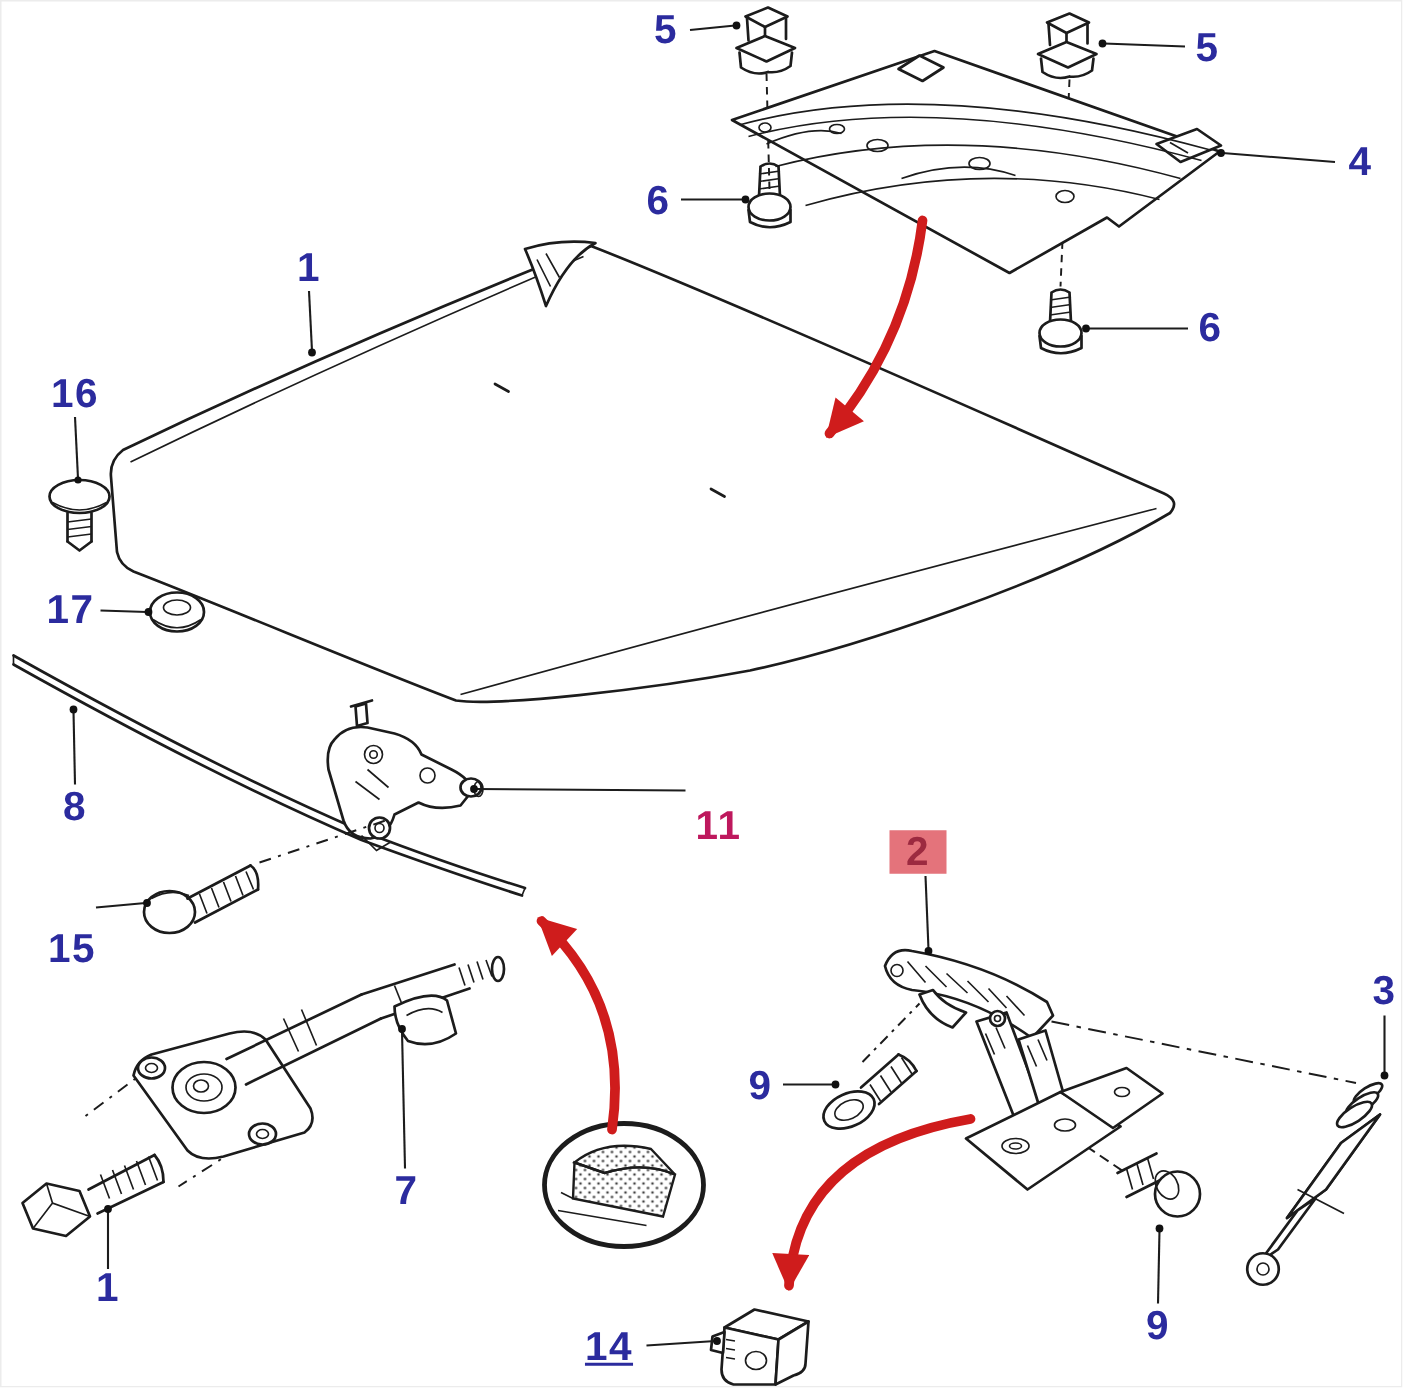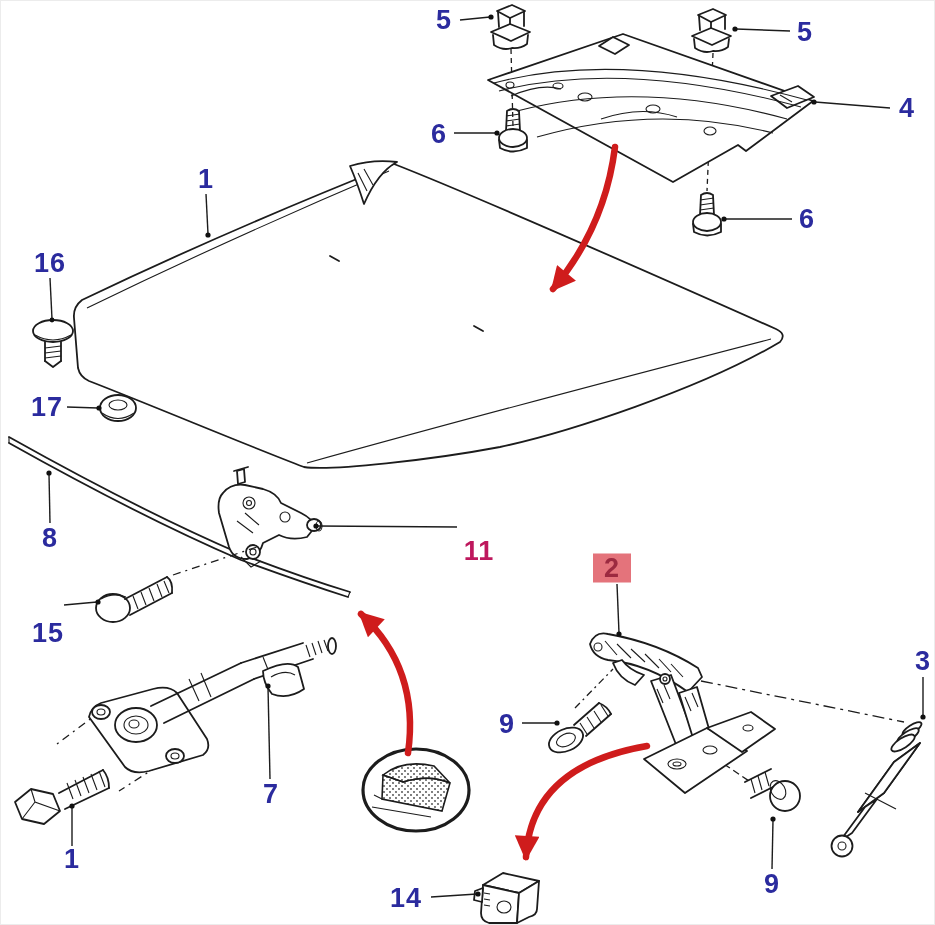--- a/index.html
+++ b/index.html
@@ -286,16 +286,16 @@
       <div class="callout" style="left: 438px; top: 133px; color: rgb(43, 43, 158);">6</div>
       <div class="callout" style="left: 806px; top: 218px; color: rgb(43, 43, 158);">6</div>
       <div class="callout" style="left: 270px; top: 793px; color: rgb(43, 43, 158);">7</div>
       <div class="callout" style="left: 49px; top: 537px; color: rgb(43, 43, 158);">8</div>
       <div class="callout" style="left: 506px; top: 723px; color: rgb(43, 43, 158);">9</div>
       <div class="callout" style="left: 771px; top: 883px; color: rgb(43, 43, 158);">9</div>
       <div class="callout" style="left: 71px; top: 858px; color: rgb(43, 43, 158);">1</div>
       <div class="callout" style="left: 478px; top: 550px; color: #be185d; text-align: center;">11</div>
       <div class="callout" style="left: 46px; top: 406px; color: rgb(43, 43, 158);">17</div>
       <div class="callout" style="left: 49px; top: 262px; color: rgb(43, 43, 158);">16</div>
-      <div class="callout" style="left: 405px; top: 897px; color: rgb(43, 43, 158);">14</div>
+      <div class="callout" style="left: 405px; top: 897px; color: rgb(43, 43, 158); text-decoration: underline;">14</div>
       <div class="callout" style="left: 47px; top: 632px; color: rgb(43, 43, 158);">15</div>
     </div>
 </div>
 
 </body></html>

